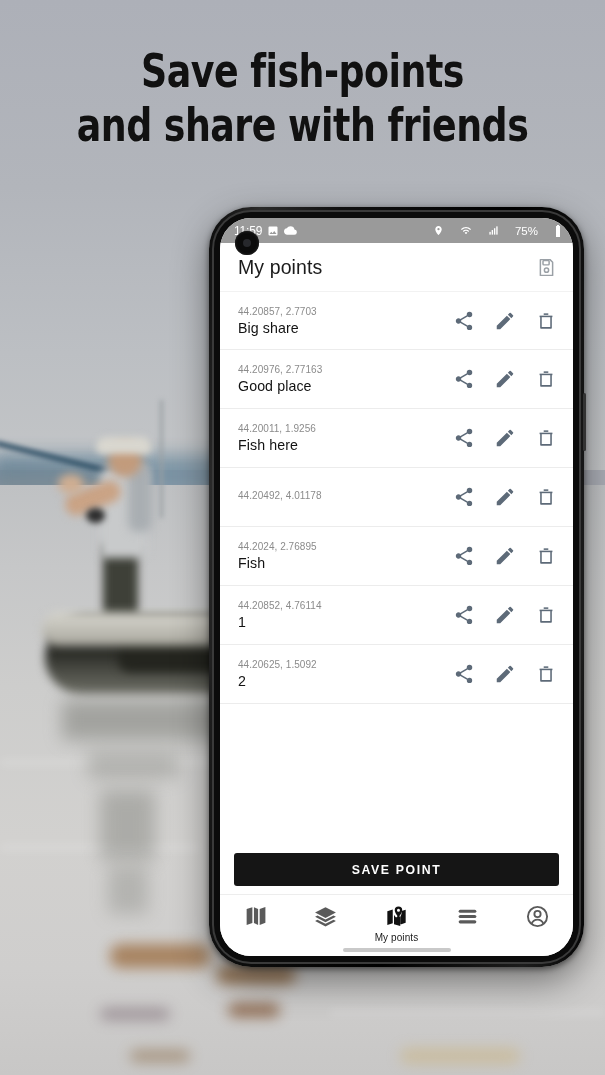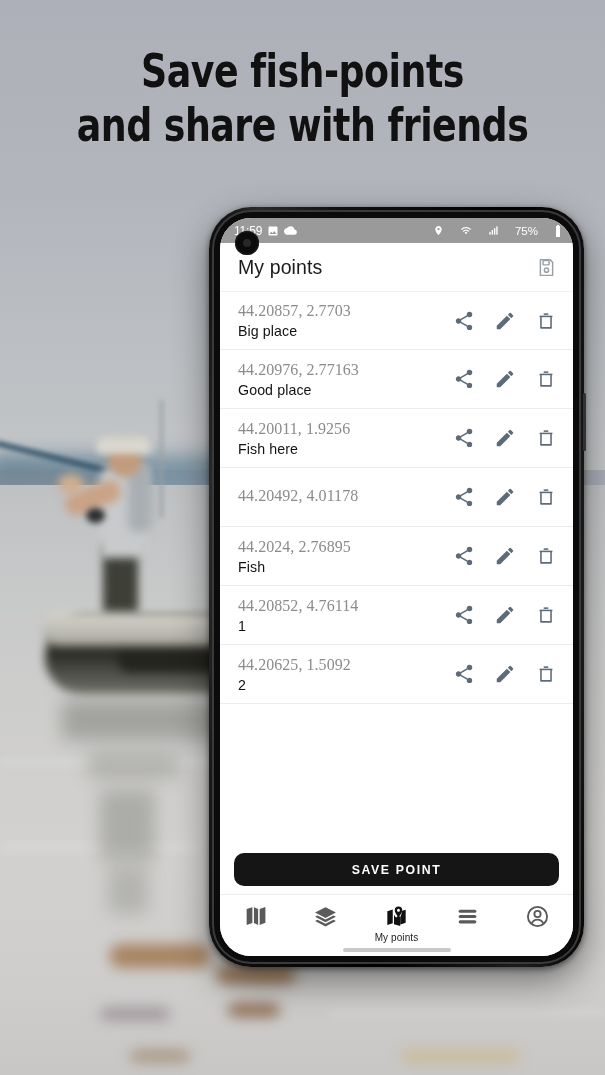--- a/index.html
+++ b/index.html
@@ -158,36 +158,36 @@
 
   
   .list { background:#fff; }
   .row {
     height:59px; display:flex; align-items:center;
     padding:0 14px 0 18px; border-bottom:1px solid #ececec;
   }
   .row:first-child { border-top:1px solid #f2f2f2; }
   .row-texts { flex:1; min-width:0; }
   .row-coords {
-    font-size:16px; color:#8b8b8b; letter-spacing:.05px;
-    margin-bottom:3px; white-space:nowrap;font-family:Liberation Serif, serif;
+    font-size:10px; color:#8b8b8b; letter-spacing:.05px;
+    margin-bottom:3px; white-space:nowrap;
   }
   .row-name {
     font-size:14.2px; color:#131313; letter-spacing:.1px;
     white-space:nowrap; overflow:hidden; text-overflow:ellipsis;
   }
   .row-actions { display:flex; align-items:center; gap:19px; padding-right:2px; }
   .act { width:22px; height:22px; display:block; color:#5d6a78; }
 
   
   .btn-area { background:#fff; padding:0 14px; }
   .save-btn {
     height:33px; background:#151515; color:#fff;
     display:flex; align-items:center; justify-content:center;
-    border-radius:10px; font-size:12.3px; font-weight:bold;
+    border-radius:3px; font-size:12.3px; font-weight:bold;
     letter-spacing:1.6px; border:none; width:100%; cursor:pointer;
     font-family:"Liberation Sans", sans-serif;
   }
 
   
   .bottom-nav {
     position:absolute; left:0; right:0; bottom:0; height:62px;
     background:#fff; border-top:1px solid #ededed;
     display:flex; align-items:flex-start; justify-content:space-around;
     padding-top:9px;
@@ -293,21 +293,21 @@
         <path d="M5 3h11l3 3v15H5z" stroke-linejoin="round"></path>
         <rect x="8" y="4" width="7" height="5" rx="1"></rect>
         <circle cx="12" cy="15" r="2.4"></circle>
       </svg>
     </div>
 
     <div class="list" id="points-list">
         <div class="row">
           <div class="row-texts">
             <div class="row-coords">44.20857, 2.7703</div>
-            <div class="row-name">Big place</div>
+            <div class="row-name">Big share</div>
           </div>
           <div class="row-actions">
             <svg class="act" viewBox="0 0 24 24" fill="currentColor">
               <path d="M18 16.08c-.76 0-1.44.3-1.96.77L8.91 12.7c.05-.23.09-.46.09-.7s-.04-.47-.09-.7l7.05-4.11c.54.5 1.25.81 2.04.81a3 3 0 1 0-3-3c0 .24.04.47.09.7L8.04 9.81A3 3 0 0 0 3 12a3 3 0 0 0 5.04 2.19l7.12 4.16c-.05.21-.08.43-.08.65a2.92 2.92 0 1 0 2.92-2.92z"></path>
             </svg>
             <svg class="act" viewBox="0 0 24 24" fill="currentColor">
               <path d="M3 17.25V21h3.75L17.81 9.94l-3.75-3.75L3 17.25zM20.71 7.04a1 1 0 0 0 0-1.41l-2.34-2.34a1 1 0 0 0-1.41 0l-1.83 1.83 3.75 3.75 1.83-1.83z"></path>
             </svg>
             <svg class="act" viewBox="0 0 24 24" fill="none" stroke="currentColor" stroke-width="1.7">
               <path d="M5 7h14"></path>

